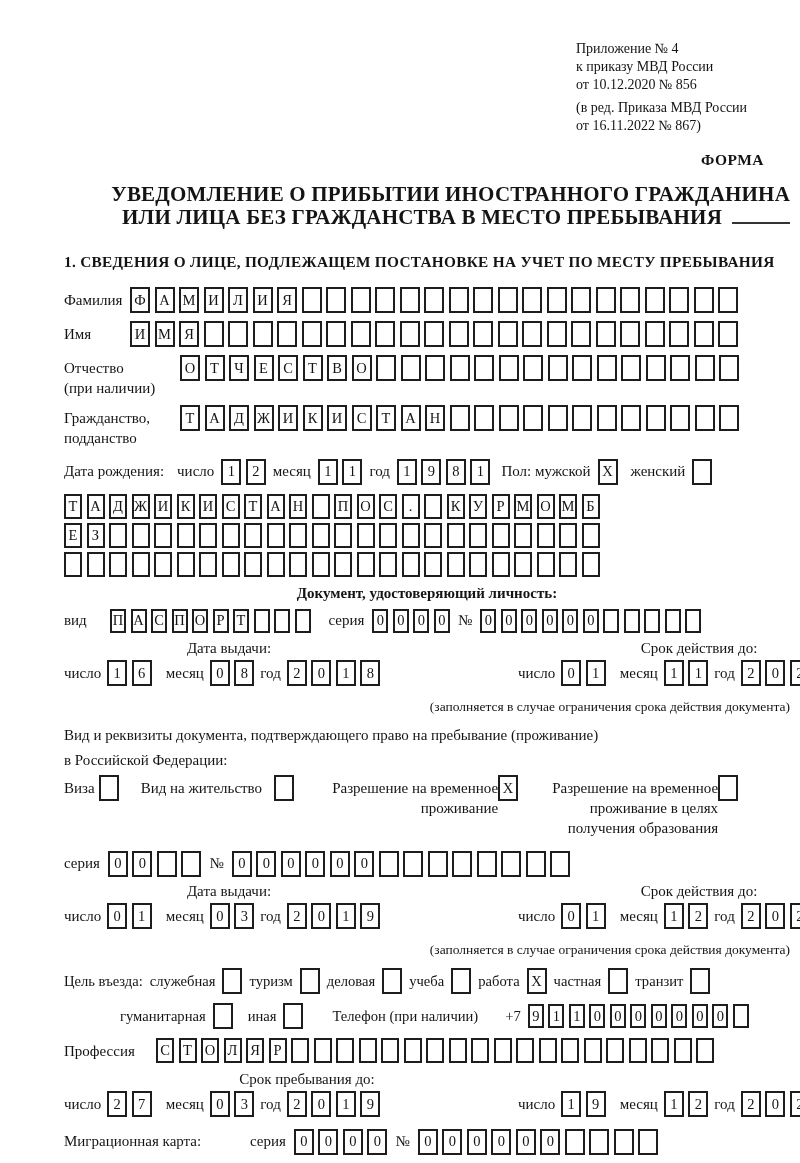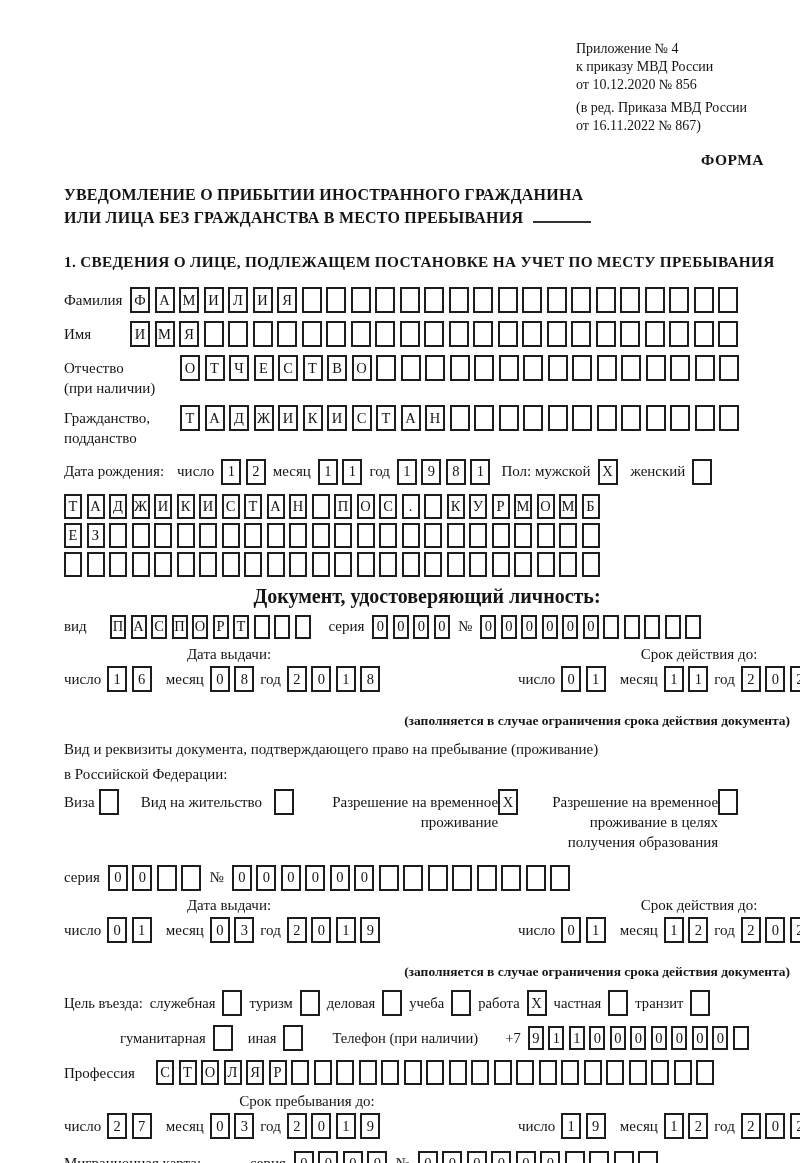--- a/index.html
+++ b/index.html
@@ -5,43 +5,43 @@
   * { margin:0; padding:0; box-sizing:border-box; }
   html,body { width:800px; }
   body {
     height:1163px; background:#ffffff; color:#141414; overflow:hidden;
     font-family:"Liberation Serif","DejaVu Serif",serif; font-size:15px;
     padding:40px 10px 0 64px; position:relative;
   }
   .appendix { width:190px; margin-left:auto; margin-right:24px; font-size:14px; line-height:18px; }
   .appendix .gap { margin-top:5px; }
   .forma { text-align:right; margin:16px 26px 0 0; font-weight:bold; font-size:15.5px; letter-spacing:.5px; }
-  .title { text-align:left; font-weight:bold; font-size:16px; line-height:23px; margin-top:14px; letter-spacing:.2px; }
+  .title { text-align:right; font-weight:bold; font-size:21px; line-height:23px; margin-top:14px; letter-spacing:.2px; }
   .title .uline { display:inline-block; width:58px; border-bottom:2px solid #333; height:14px; margin-left:10px; }
   .sec1 { font-weight:bold; font-size:15.3px; margin-top:24px; letter-spacing:.3px; }
   .row { display:flex; align-items:flex-start; margin-top:7px; }
   .lbl { flex:none; line-height:27px; }
   .lbl2 { flex:none; line-height:20px; padding-top:3px; }
   .cells { display:inline-flex; gap:4.5px; flex:none; }
   .cell {
     width:20px; height:26px; border:2px solid #1d1d1d; flex:none;
     display:inline-flex; align-items:center; justify-content:center;
     font-size:14.5px; background:#fff;
   }
   .sm .cell { width:18px; height:25px; }
   .xs .cell { width:16px; height:24px; }
   .stack { display:flex; flex-direction:column; gap:4px; }
-  .center-b { text-align:center; font-weight:bold; margin-top:8px; font-size:20px; }
+  .center-b { text-align:center; font-weight:bold; margin-top:8px; font-size:15px; }
   .two-col { display:flex; margin-top:6px;align-items:flex-end; }
   .col-l { width:392px; flex:none; }
   .col-r { flex:1; }
   .subhead { text-align:center; width:330px; }
   .dgroup { display:flex; align-items:flex-start; gap:6px; }
   .dgroup .lbl { line-height:27px; }
-  .note { text-align:right; font-size:13.5px; margin-top:20px;font-weight:bold; }
+  .note { text-align:right; font-size:13.5px; margin-top:12px; }
   .para { line-height:25px; margin-top:8px; }
   .opts { display:flex; align-items:flex-start; margin-top:2px; }
   .optlbl { text-align:right; line-height:20px; padding-top:3px; }
   .cb { margin-top:0; }
   .purpose { display:flex; align-items:center; gap:7px; font-size:14.6px; margin-top:10px; flex-wrap:nowrap; }
 </style>
 </head>
 <body>
 
 <div class="appendix">

